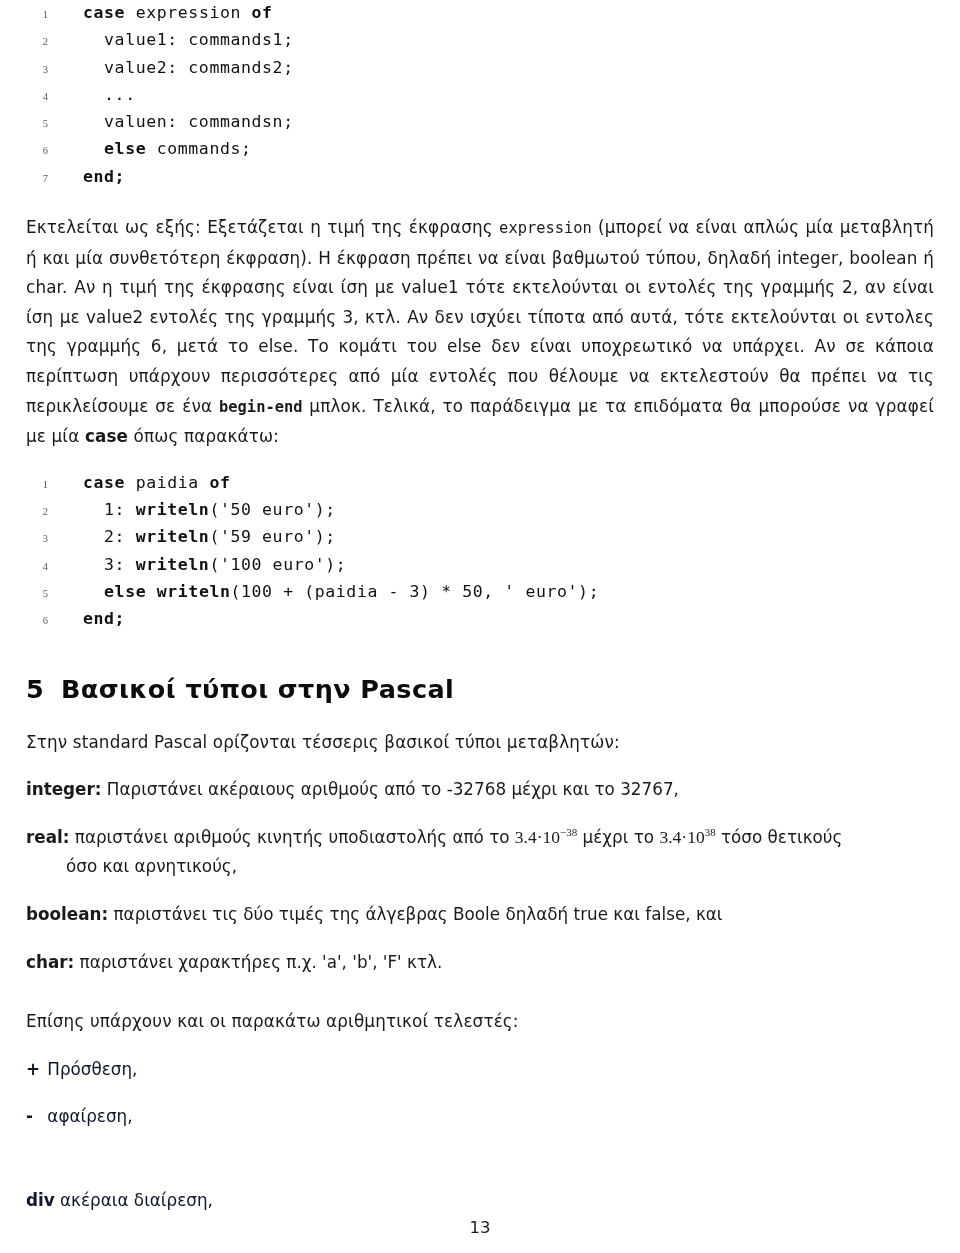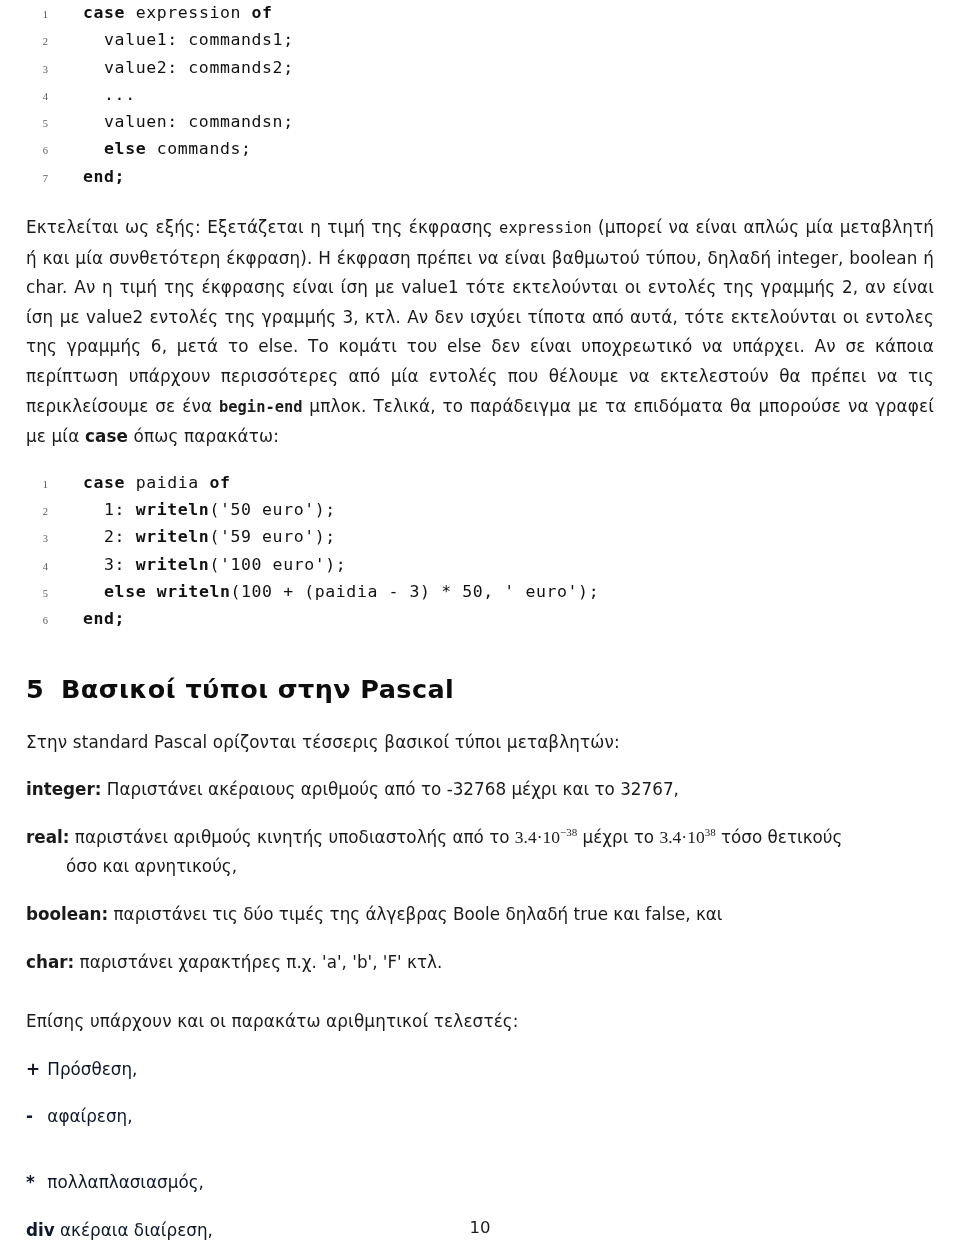--- a/index.html
+++ b/index.html
@@ -198,20 +198,19 @@
   <div class="para">Επίσης υπάρχουν και οι παρακάτω αριθμητικοί τελεστές:</div>
 
   <div class="gap-b"></div>
 
   <div id="operators">
       <div class="oprow"><span class="opsym">+</span><span> Πρόσθεση,</span></div>
       <div class="gap-b"></div>
       <div class="oprow"><span class="opsym">-</span><span> αφαίρεση,</span></div>
       <div class="gap-b"></div>
       <div class="gap-b"></div>
-      <div class="oprow"><span class="opsym">*</span><span> πολλαπλασιασμός,</span></div>
       <div class="gap-b"></div>
       <div class="oprow"><span class="opsym">div</span><span> ακέραια διαίρεση,</span></div>
     </div>
 
-  <div class="pagenum">10</div>
+  <div class="pagenum">13</div>
 
 </div>
 
 </body></html>

